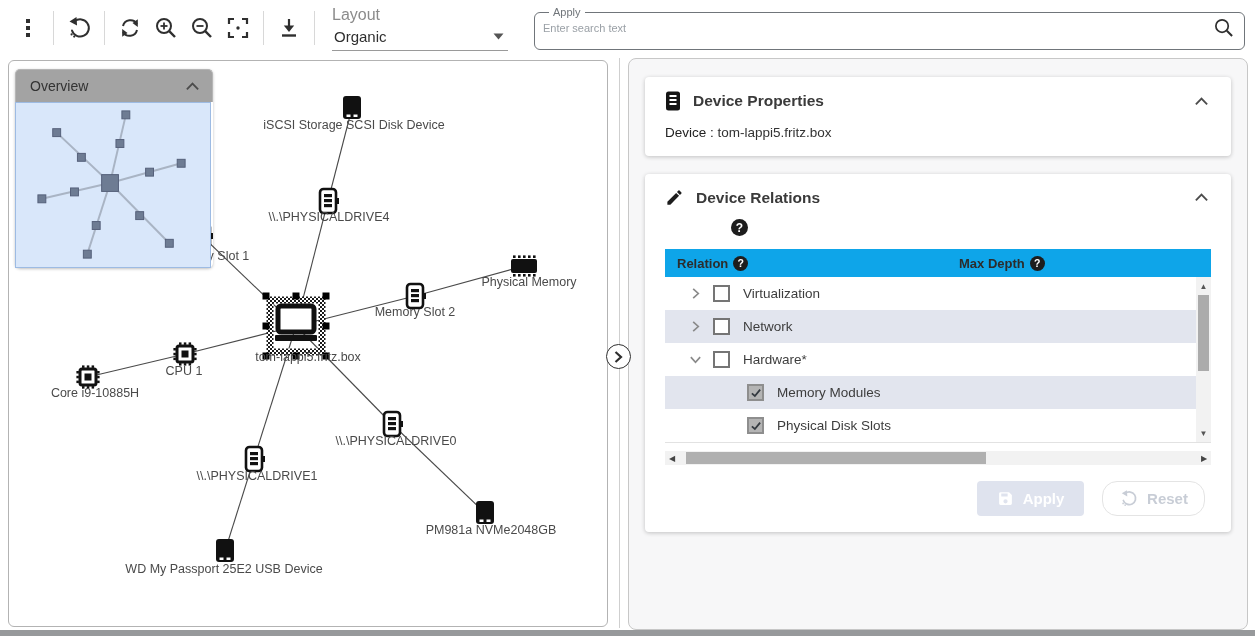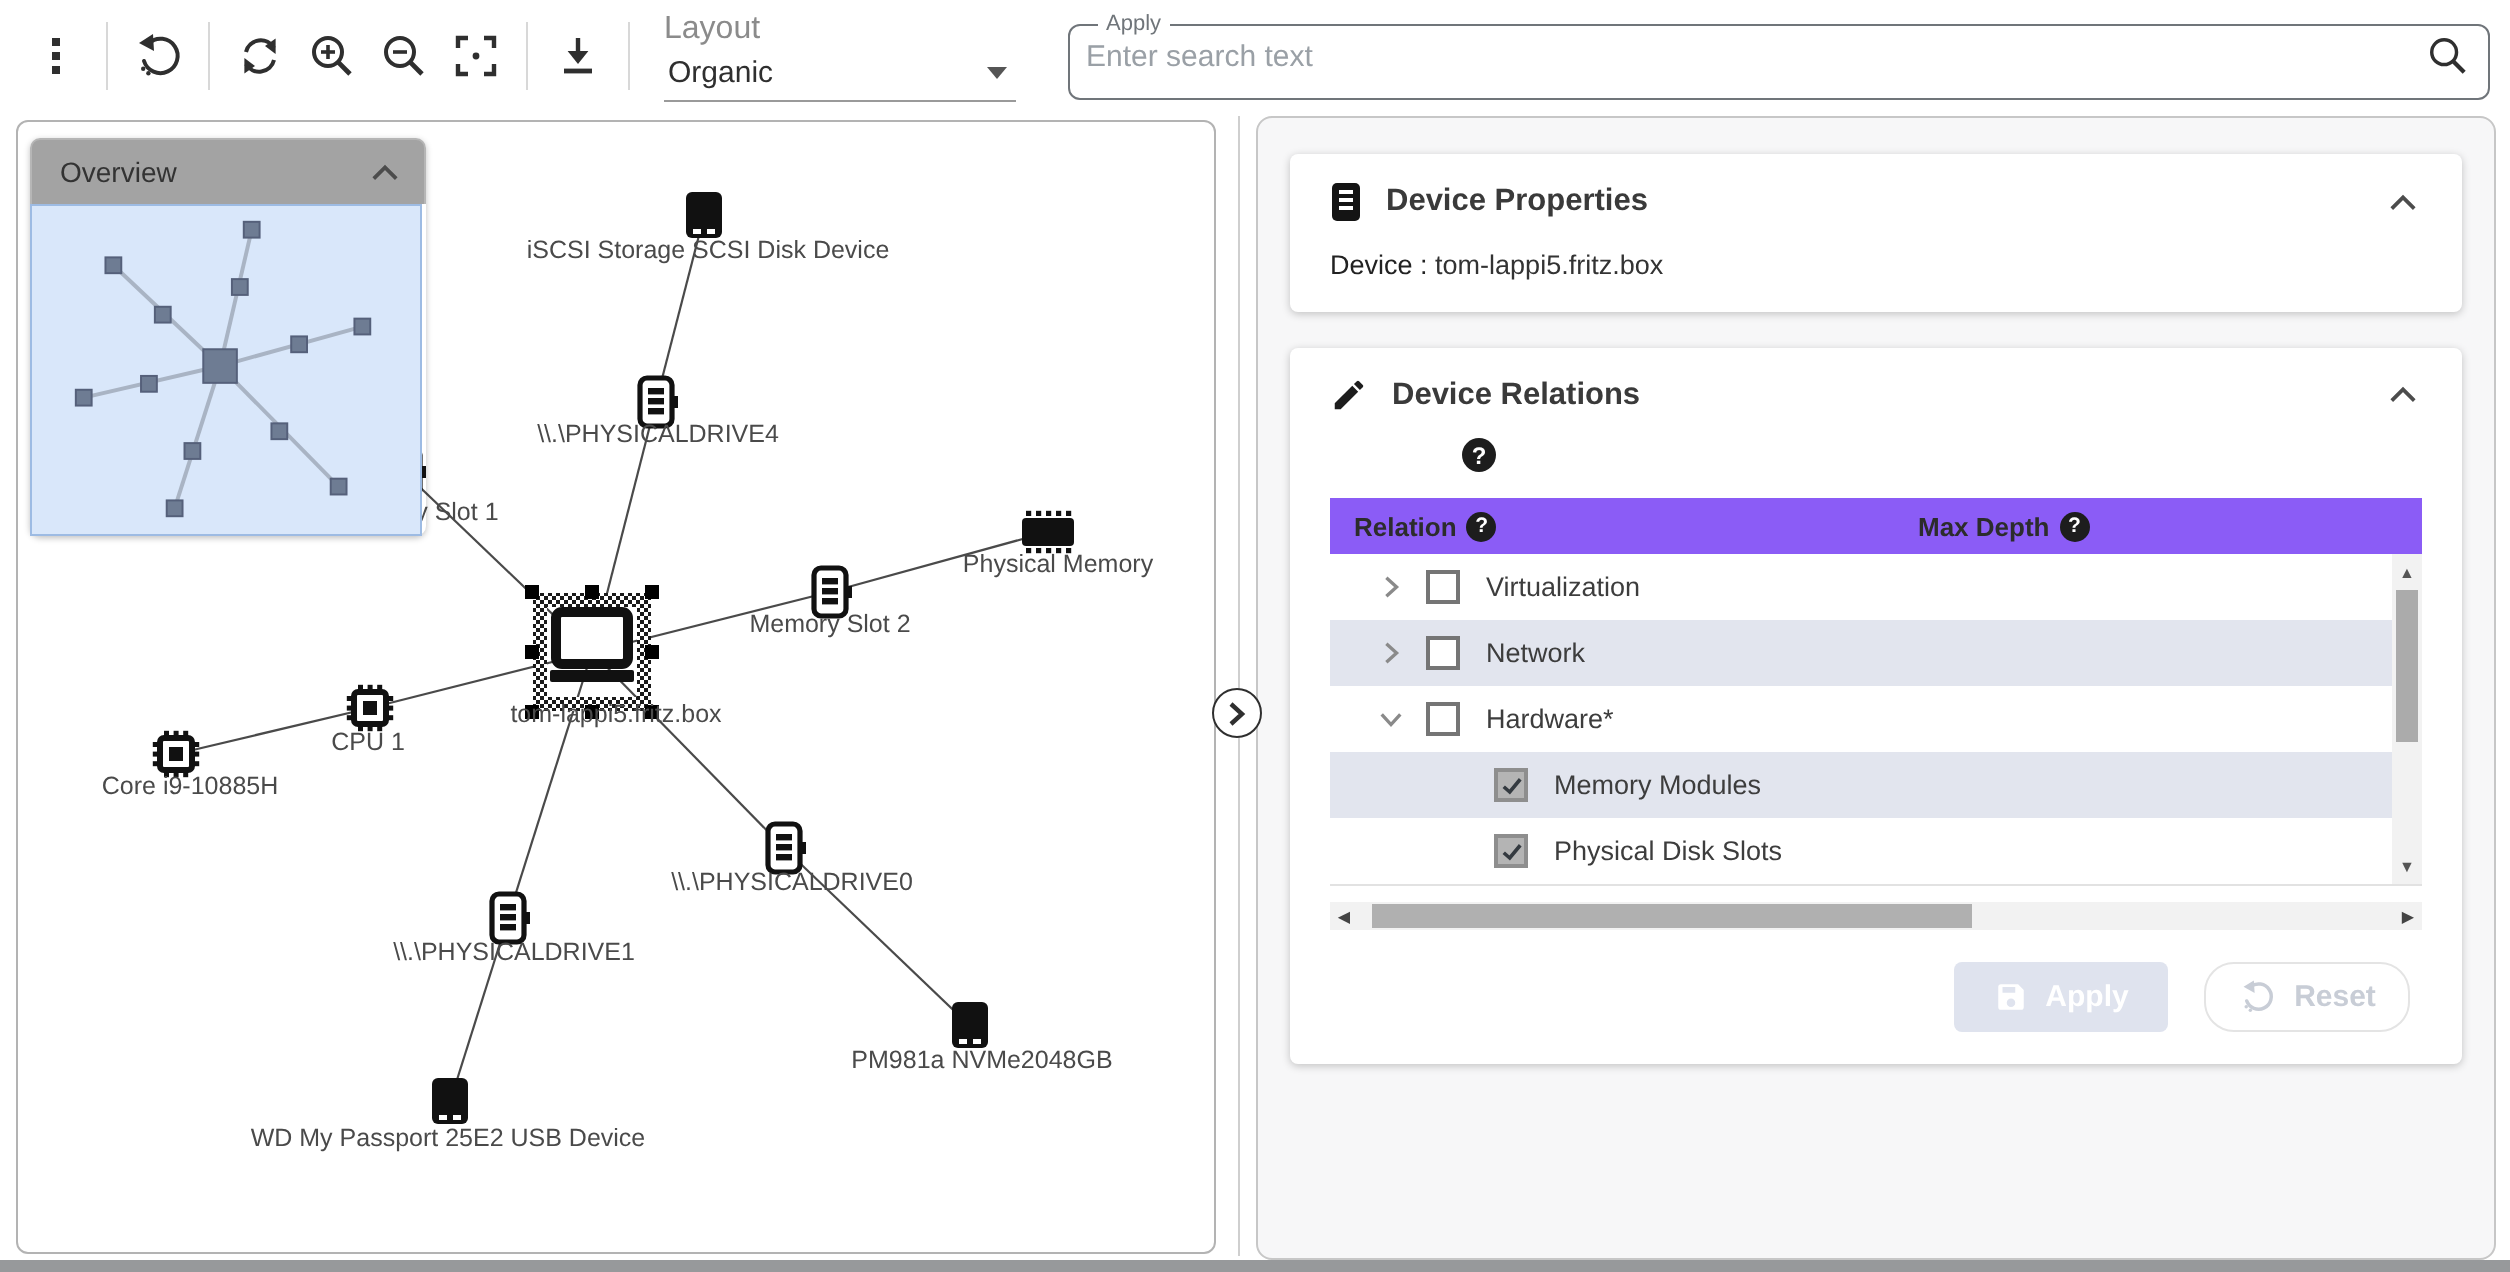--- a/index.html
+++ b/index.html
@@ -15,21 +15,21 @@
   .tb-btn svg { display:block; }
   .tb-sep { width:1px; height:34px; background:#d8d8d8; margin:0 7px; flex:0 0 auto; }
   .layout-select { position:relative; width:176px; margin:0 4px 0 10px; flex:0 0 auto; cursor:pointer; }
   .layout-label { font-size:16px; color:#8b8b8b; margin-bottom:2px; }
   .layout-row { display:flex; align-items:center; justify-content:space-between;
     border-bottom:1px solid #9a9a9a; padding:2px 4px 5px 2px; font-size:15px; color:#2f2f2f; }
   .filter-field { flex:1; margin-left:22px; margin-right:2px; border:1px solid #70757a;
     border-radius:6px; height:44px; padding:0 8px; position:relative; }
   .filter-field legend { font-size:11px; color:#70757a; padding:0 4px; margin-left:6px; }
   .filter-row { display:flex; align-items:center; margin-top:-3px; }
-  .filter-row input { flex:1; border:none; outline:none; font-size:15px; color:#1d4ed8;
+  .filter-row input { flex:1; border:none; outline:none; font-size:11px; color:#1d4ed8;
     background:transparent; font-family:inherit; }
   .filter-row input::placeholder { color:#9aa0a6; }
   .search-btn { background:none; border:none; cursor:pointer; padding:2px 2px 0 8px; }
 
   
   .graph-panel { position:absolute; left:8px; top:60px; width:600px; height:567px;
     background:#fff; border:1px solid #b3b3b3; border-radius:6px; overflow:hidden; }
   #graph-svg { position:absolute; left:0; top:0; }
   #graph-svg text { font-family:"Liberation Sans", sans-serif; }
 
@@ -59,21 +59,21 @@
   .device-line .lbl { font-weight:normal; color:#222; }
 
   .desc-row { display:flex; margin-top:12px; align-items:center; }
   .desc-row p { font-size:13.8px; line-height:1.46; color:#3d3d3d; width:482px; }
   .help-circle { width:17px; height:17px; border-radius:50%; background:#1d1d1d; color:#fff;
     font-size:12px; font-weight:bold; display:inline-flex; align-items:center; justify-content:center;
     flex:0 0 auto; }
   .desc-row .help-circle { margin-left:66px; }
 
   .rel-table { margin-top:13px; position:relative; border-bottom:1px solid #e2e2e2; }
-  .rel-head { height:28px; background:#8b5cf6; display:flex; align-items:center;
+  .rel-head { height:28px; background:#0ea5e9; display:flex; align-items:center;
     font-size:13px; font-weight:bold; color:#2c2c2c; position:relative; }
   .rel-head .c1 { margin-left:12px; display:flex; align-items:center; gap:5px; }
   .rel-head .c2 { position:absolute; left:294px; display:flex; align-items:center; gap:5px; }
   .rel-head .help-circle { width:15px; height:15px; font-size:10.5px; }
   .tree-body { position:relative; }
   .tree-row { height:33px; display:flex; align-items:center; font-size:13.5px; color:#3d3d3d; }
   .tree-row:nth-child(even) { background:#e2e5ee; }
   .tree-row .chev { width:16px; height:16px; display:flex; align-items:center; justify-content:center;
     cursor:pointer; flex:0 0 auto; }
   .cb { width:17px; height:17px; border:2px solid #757575; background:#fff; margin-left:10px;

